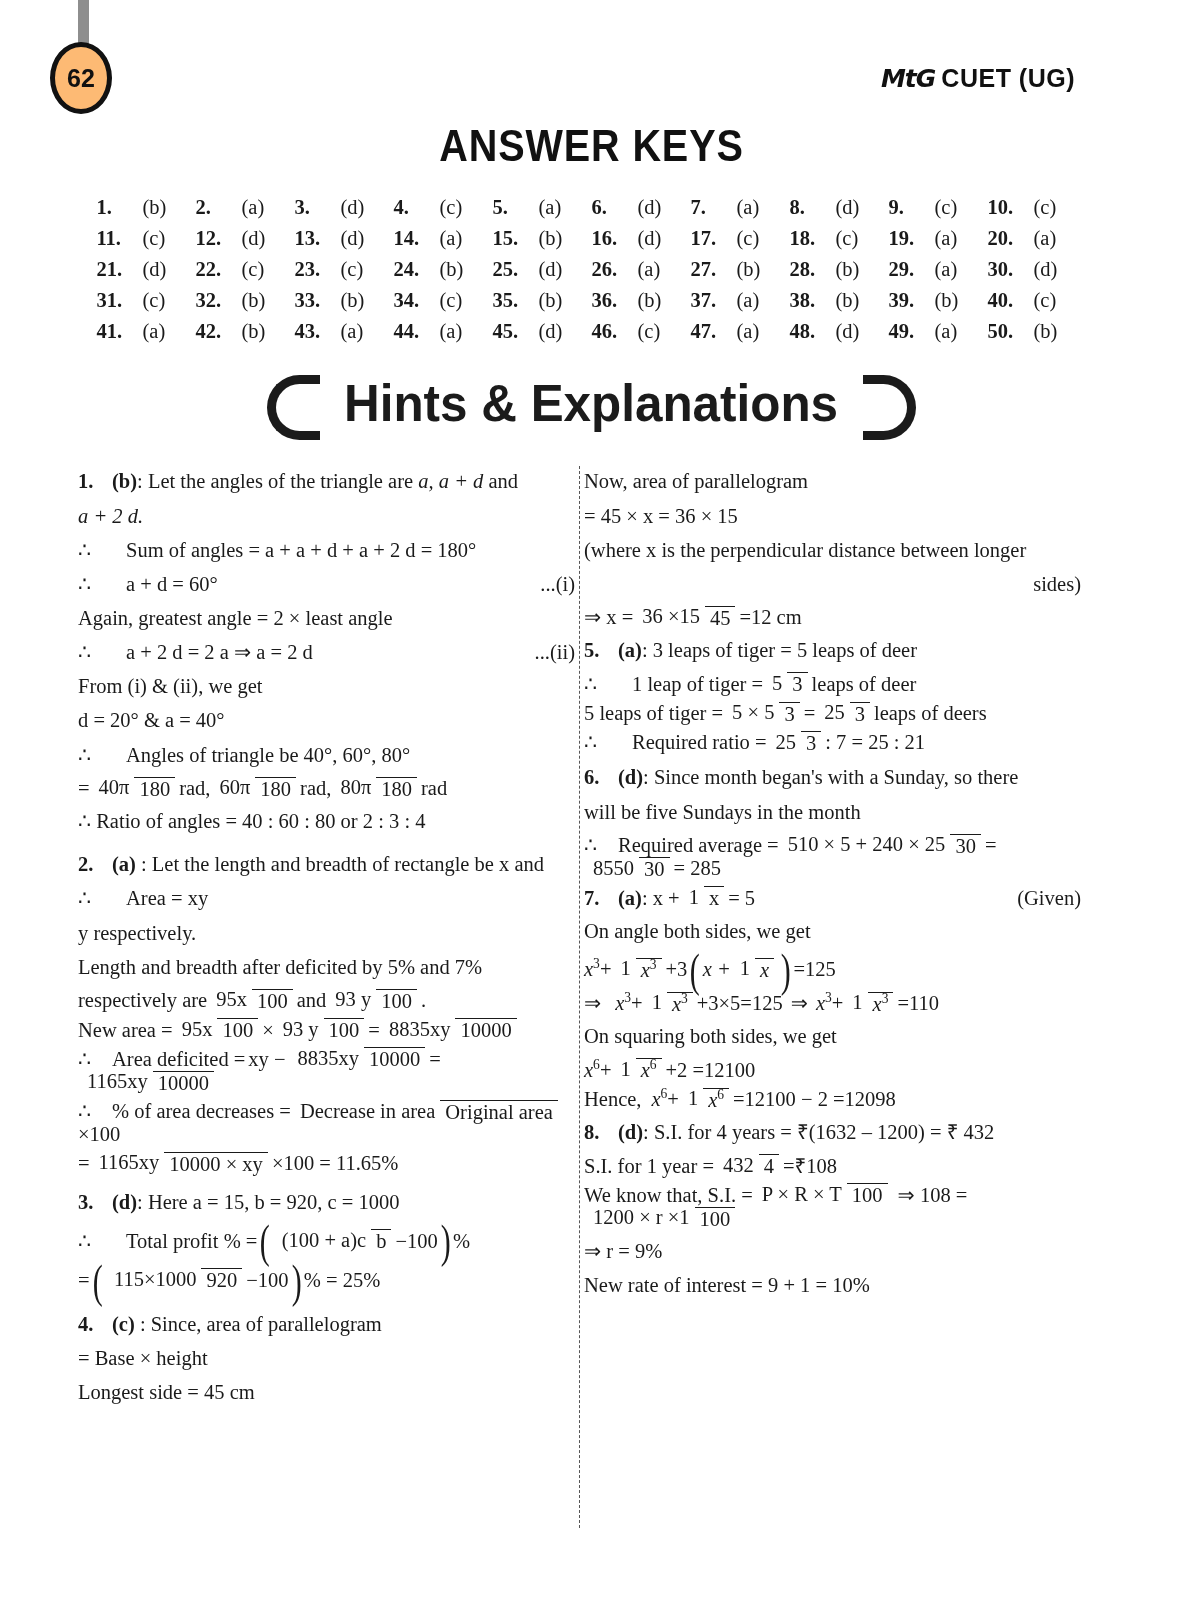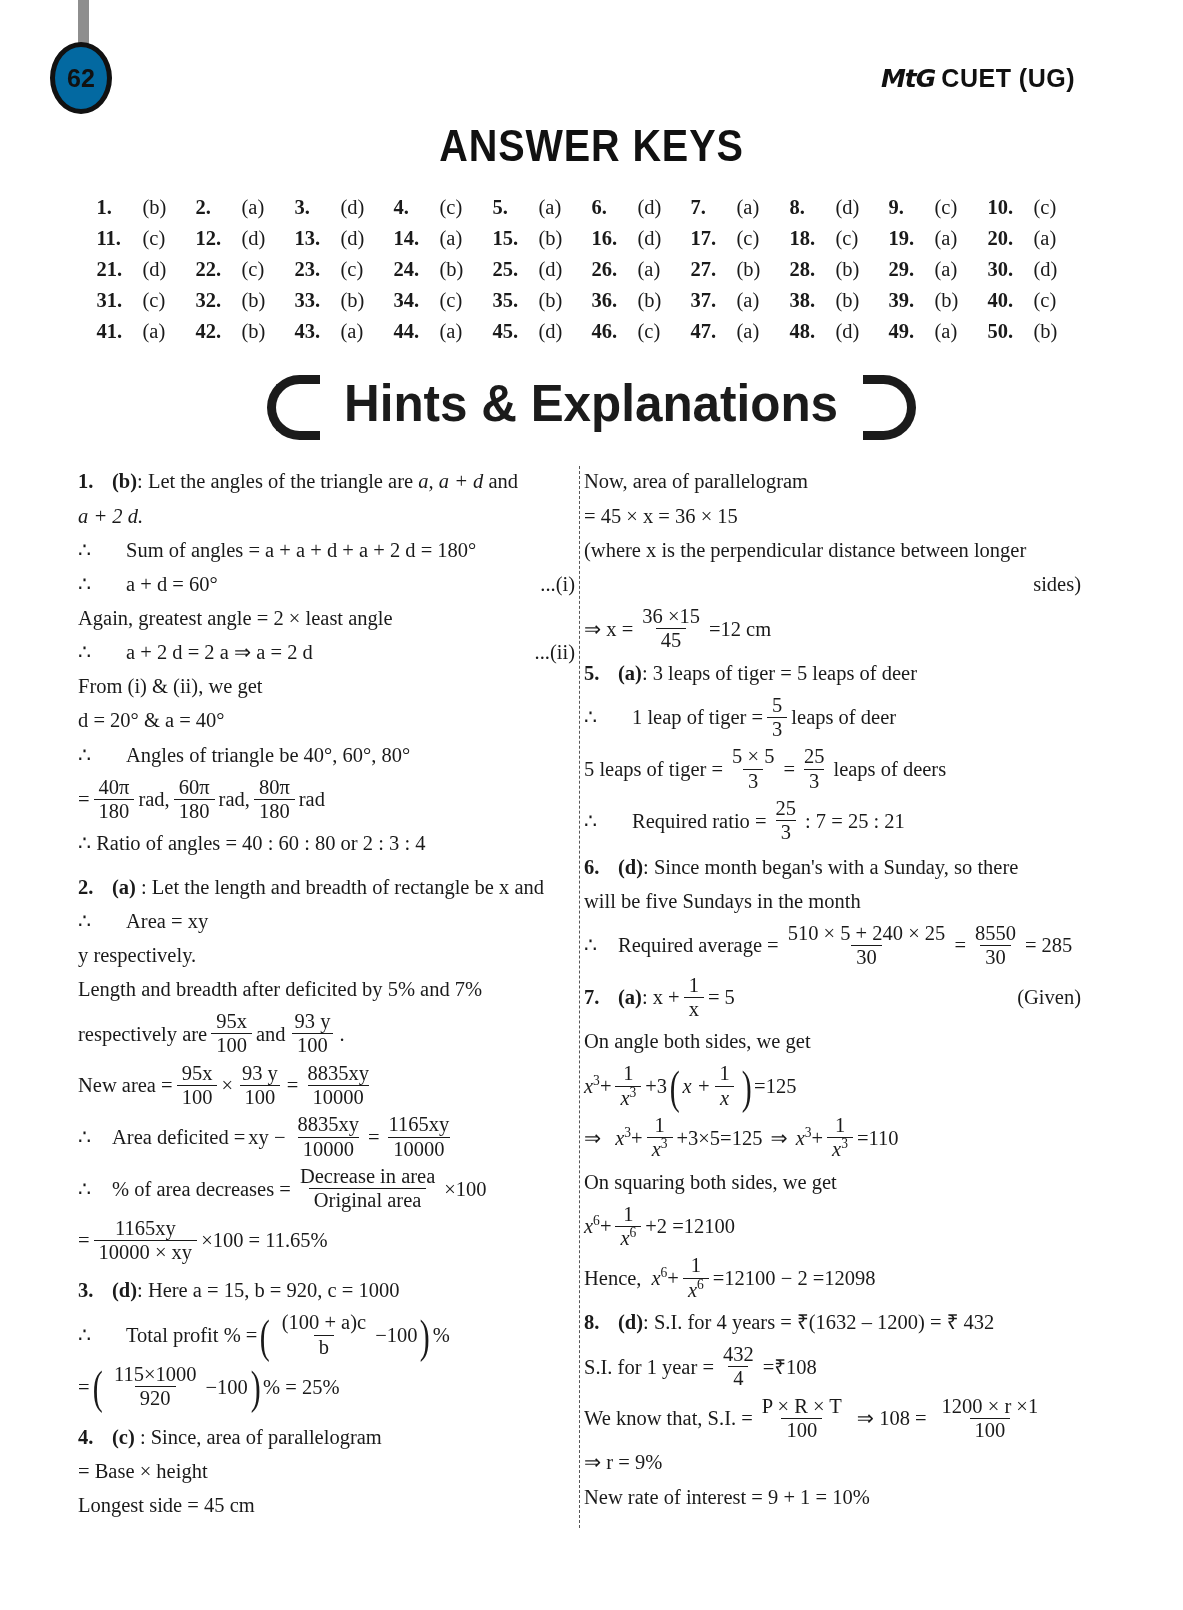--- a/index.html
+++ b/index.html
@@ -35,21 +35,21 @@
     height: 72px;
     border: 5px solid #111;
     border-radius: 50%;
     display: flex;
     align-items: center;
     justify-content: center;
     font-family: "Liberation Sans", sans-serif;
     font-weight: bold;
     font-size: 25px;
     color: #111;
-    background: #0369a1;
+    background: #fdba74;
   }
   .brand {
     position: absolute;
     right: 108px;
     top: 64px;
     font-family: "Liberation Sans", sans-serif;
     font-weight: bold;
     font-size: 25px;
     letter-spacing: .5px;
     color: #111;
@@ -181,21 +181,21 @@
   
   .eq {
     display: flex;
     align-items: center;
     flex-wrap: wrap;
     margin: 6px 0 6px 0;
     line-height: 1.1;
   }
   .frac {
     display: inline-flex;
-    flex-direction: column;
+    flex-direction: row;
     align-items: center;
     vertical-align: middle;
     margin: 0 4px;
     line-height: 1.04;
     justify-content: flex-end;
   }
   .frac .num { padding: 0 5px 1px 5px; }
   .frac .den { padding: 1px 5px 0 5px; border-top: 1.4px solid #1a1a1a; }
   .paren {
     display: inline-block;

